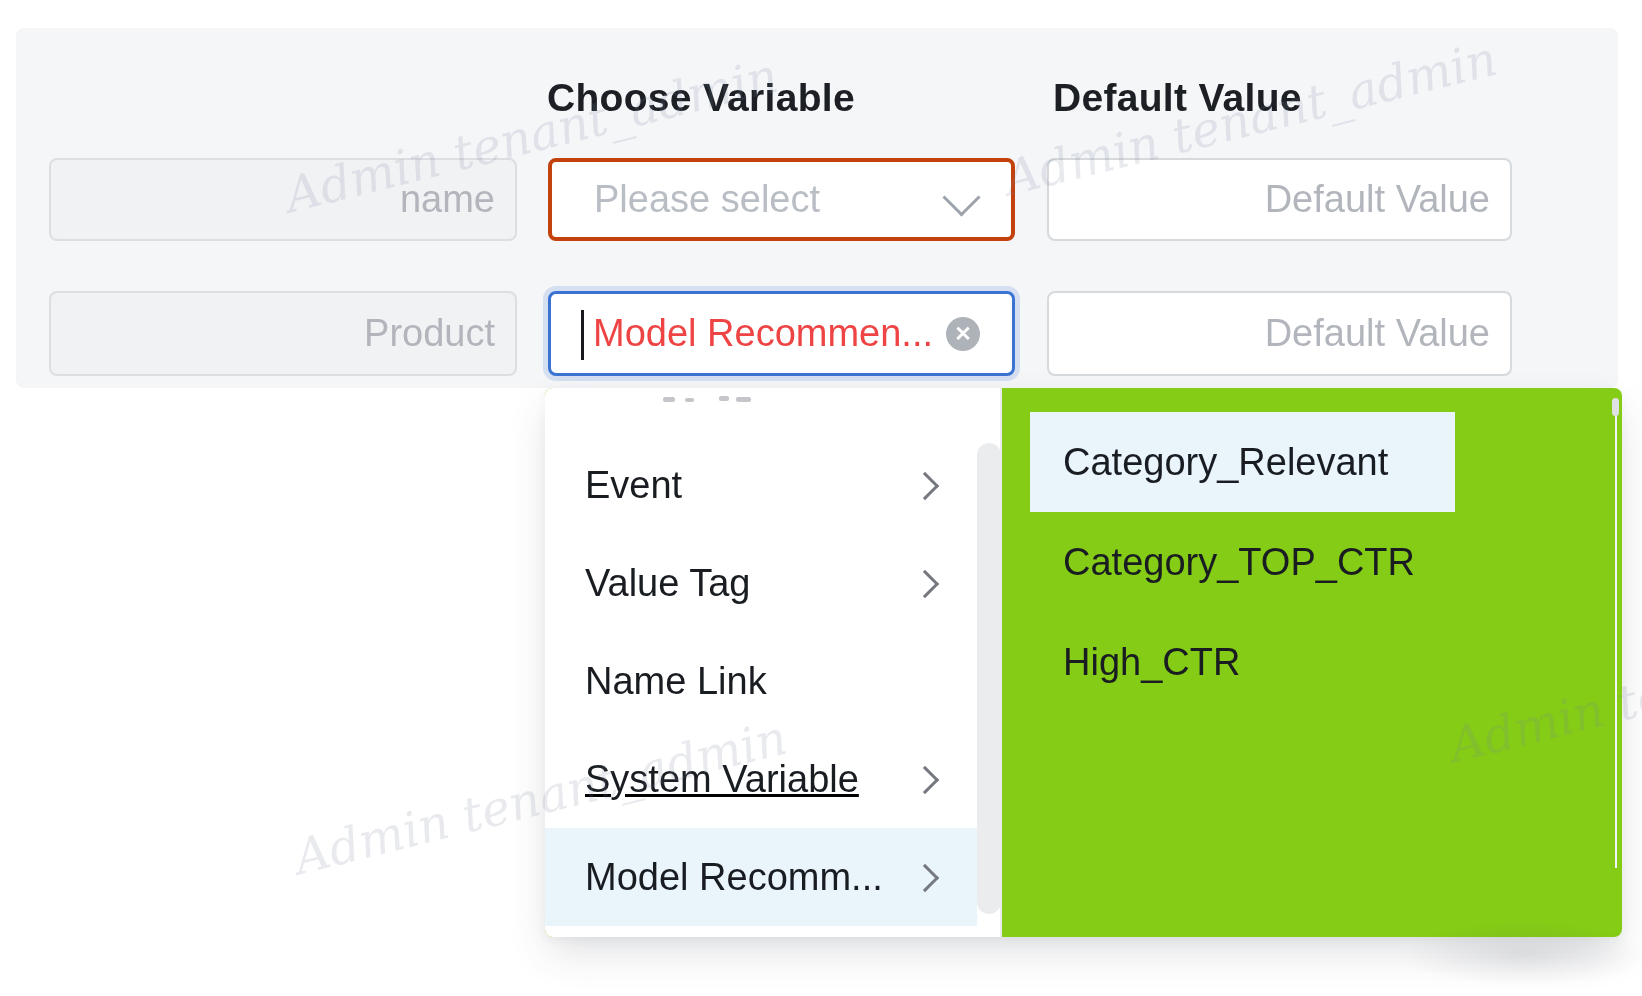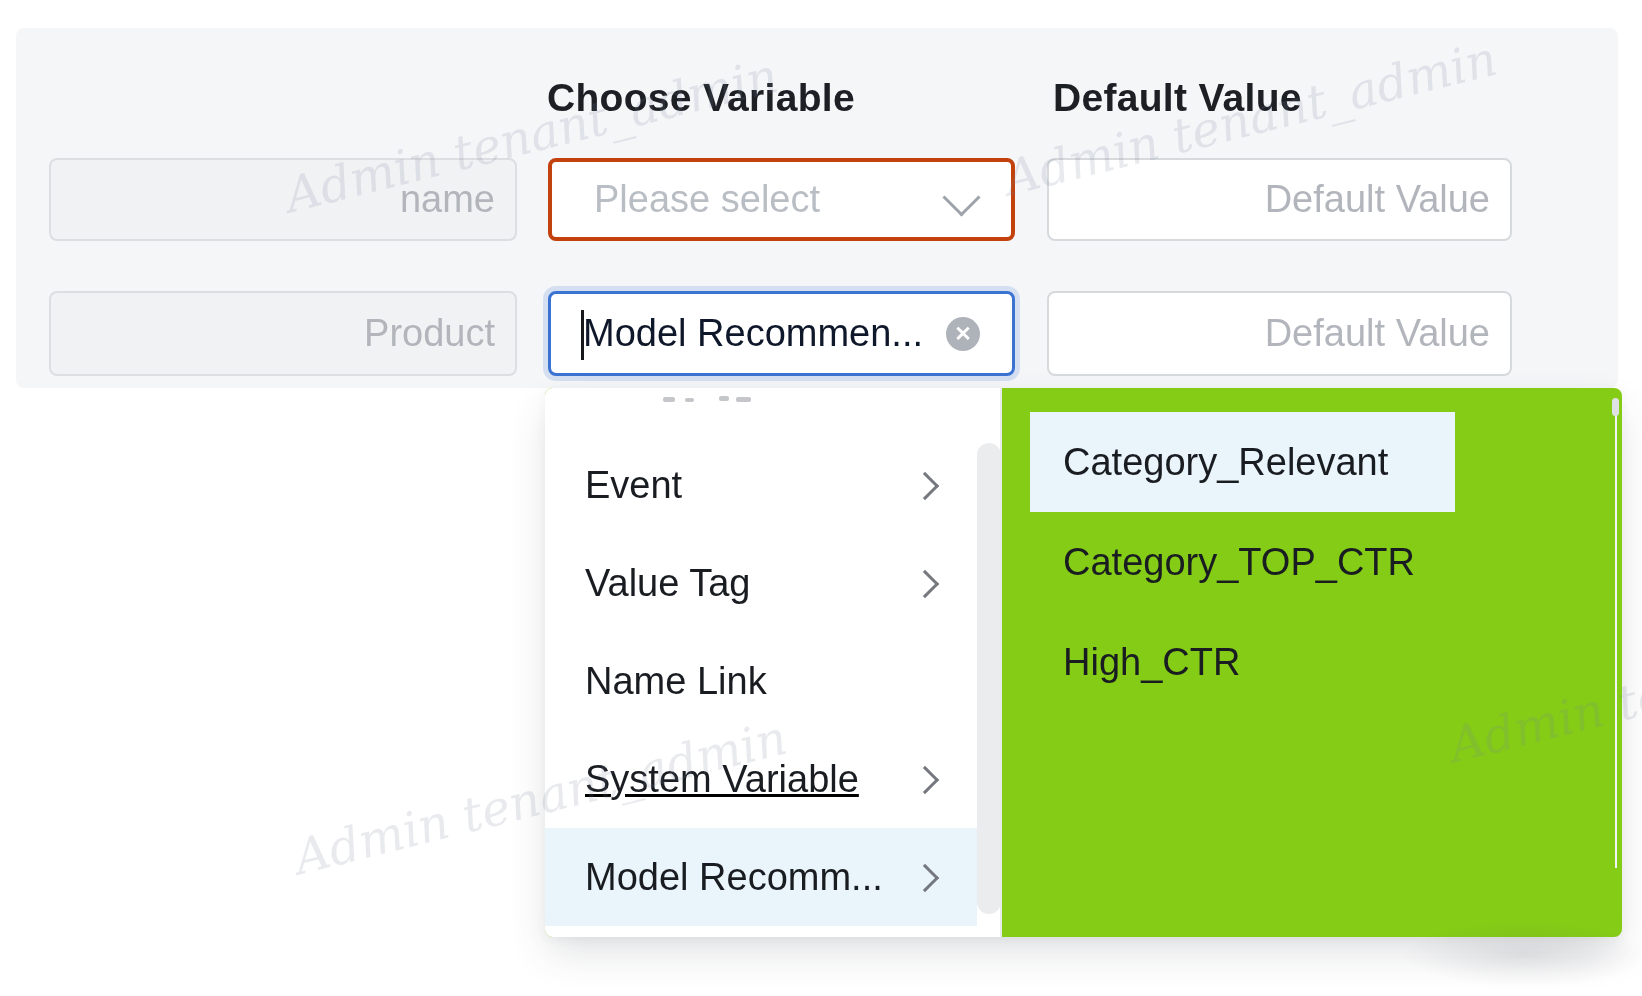--- a/index.html
+++ b/index.html
@@ -22,21 +22,21 @@
   input.tbox::placeholder{color:#b2b6bc;opacity:1;}
   .input-plain{background:#ffffff;border:2px solid #d7dadd;}
   .input-disabled{background:#f1f2f4;border:2px solid #dcdee1;}
   .input-disabled::placeholder{color:#a9adb5;opacity:1;}
 
   .select{display:flex;align-items:center;cursor:pointer;}
   .select-plain{background:#ffffff;border:4px solid #c2410c;}
   .select .ph-text{margin-left:42px;color:#b9bdc4;}
   .select-focused{background:#ffffff;border:3px solid #3b73d3;
     box-shadow:0 0 0 5px rgba(59,115,211,0.17);}
-  .select-focused .val-text{margin-left:32px;color:#0f172a;}
+  .select-focused .val-text{margin-left:42px;color:#ef4444;}
 
   .chevron-down{position:absolute;right:33px;top:50%;width:34px;height:26px;margin-top:-16px;}
   .chevron-down::before{content:"";position:absolute;left:4px;top:0;width:24px;height:24px;
     border-right:3px solid #9da2ab;border-bottom:3px solid #9da2ab;transform:rotate(45deg);}
   .text-caret{position:absolute;left:30px;top:16px;width:3px;height:50px;background:#17191c;}
   .clear-btn{position:absolute;right:32px;top:50%;margin-top:-17px;width:34px;height:34px;
     border-radius:50%;background:#aeb2b9;color:#ffffff;display:flex;align-items:center;
     justify-content:center;font-size:21px;font-weight:700;line-height:1;cursor:pointer;}
 
   

